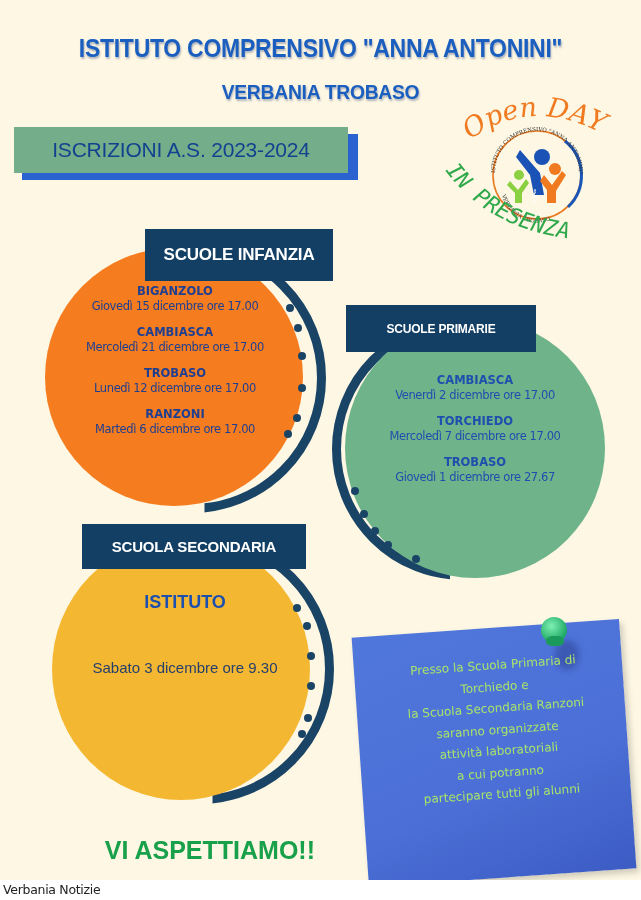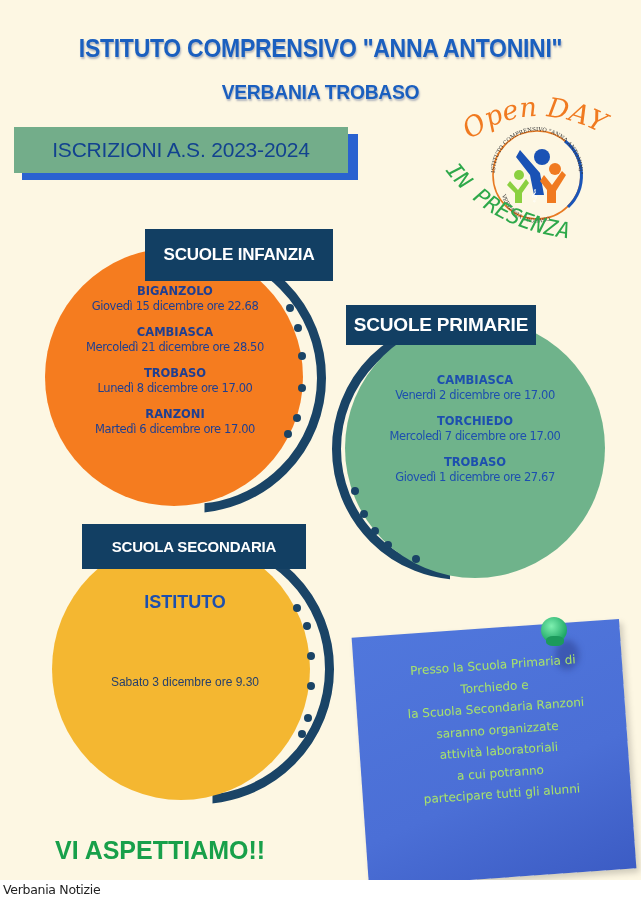--- a/index.html
+++ b/index.html
@@ -49,42 +49,42 @@
   .c-sec { left: 52px; top: 538px; width: 258px; height: 262px; background: #f4b731; }
   .r-sec { left: 64px; top: 534px; width: 270px; height: 270px; clip-path: inset(0 0 0 55%); }
 
   .label-box {
     position: absolute; background: #123f63; color: #ffffff;
     font-family: "Liberation Sans", sans-serif; font-weight: bold;
     display: flex; align-items: center; justify-content: center;
     letter-spacing: -0.2px;
   }
   .lb-inf { left: 145px; top: 229px; width: 188px; height: 52px; font-size: 17px; }
-  .lb-pri { left: 346px; top: 305px; width: 190px; height: 40px; font-size: 19px; }
+  .lb-pri { left: 346px; top: 305px; width: 190px; height: 47px; font-size: 12px; }
   .lb-sec { left: 82px; top: 524px; width: 224px; height: 45px; font-size: 15px; }
 
   .sched {
     position: absolute; text-align: center; color: #1f3f91;
     font-family: "DejaVu Sans", sans-serif;
   }
   .sched .entry { margin-bottom: 11px; }
   .sched .place { font-weight: bold; font-size: 11.5px; line-height: 15px; }
   .sched .when { font-size: 11.5px; line-height: 15px; letter-spacing: -0.4px; }
 
   .s-inf { left: 70px; top: 284px; width: 210px; }
   .s-pri { left: 370px; top: 373px; width: 210px; color: #1d4fae; }
   .s-pri .place { color: #1d4fae; }
 
   .sec-name {
     position: absolute; left: 90px; top: 592px; width: 190px; text-align: center;
     color: #1d4fae; font-weight: bold; font-family: "Liberation Sans", sans-serif; font-size: 18px;
   }
   .sec-when {
-    position: absolute; left: 70px; top: 675px; width: 230px; text-align: center;
-    color: #27406b; font-family: "Liberation Sans", sans-serif; font-size: 12px;
+    position: absolute; left: 70px; top: 659px; width: 230px; text-align: center;
+    color: #27406b; font-family: "Liberation Sans", sans-serif; font-size: 15px;
   }
 
   
   .logo { position: absolute; left: 440px; top: 95px; width: 190px; height: 170px; }
 
   
   .note {
     position: absolute; left: 360px; top: 628px; width: 268px; height: 250px;
     background: linear-gradient(160deg, #5077dc 0%, #4b6fd6 60%, #3c5cc4 100%);
     transform: rotate(-4deg);
@@ -96,21 +96,21 @@
     font-family: "DejaVu Sans", sans-serif;
   }
   .pin-head { position: absolute; left: 541px; top: 617px; width: 26px; height: 26px; border-radius: 50%;
     background: radial-gradient(circle at 40% 35%, #7ef0b0, #1fa866 70%); }
   .pin-base { position: absolute; left: 546px; top: 636px; width: 18px; height: 10px; border-radius: 40%;
     background: #1c9a5c; }
   .pin-shadow { position: absolute; left: 555px; top: 640px; width: 24px; height: 30px; border-radius: 50%;
     background: rgba(30,40,110,0.35); filter: blur(3px); }
 
   .vi {
-    position: absolute; left: 55px; top: 836px; width: 260px; text-align: left;
+    position: absolute; left: 55px; top: 836px; width: 260px; text-align: right;
     color: #18a04a; font-weight: bold; font-family: "Liberation Sans", sans-serif; font-size: 25px;
   }
   .footer {
     position: absolute; left: 3px; top: 882px; font-size: 12.5px; color: #222;
     font-family: "DejaVu Sans", sans-serif; letter-spacing: -0.3px; text-align: center;
   }
 </style>
 </head>
 <body>
 
@@ -159,29 +159,29 @@
   <div class="dot" style="left:286px;top:304px"></div>
   <div class="dot" style="left:294px;top:324px"></div>
   <div class="dot" style="left:298px;top:352px"></div>
   <div class="dot" style="left:298px;top:384px"></div>
   <div class="dot" style="left:293px;top:414px"></div>
   <div class="dot" style="left:284px;top:430px"></div>
   <div class="label-box lb-inf">SCUOLE INFANZIA</div>
   <div class="sched s-inf">
     <div class="entry">
       <div class="place">BIGANZOLO</div>
-      <div class="when">Giovedì 15 dicembre ore 22.68</div>
+      <div class="when">Giovedì 15 dicembre ore 17.00</div>
     </div>
     <div class="entry">
       <div class="place">CAMBIASCA</div>
-      <div class="when">Mercoledì 21 dicembre ore 28.50</div>
+      <div class="when">Mercoledì 21 dicembre ore 17.00</div>
     </div>
     <div class="entry">
       <div class="place">TROBASO</div>
-      <div class="when">Lunedì 8 dicembre ore 17.00</div>
+      <div class="when">Lunedì 12 dicembre ore 17.00</div>
     </div>
     <div class="entry">
       <div class="place">RANZONI</div>
       <div class="when">Martedì 6 dicembre ore 17.00</div>
     </div>
   </div>
 
   <div class="ring r-pri"></div>
   <div class="circle c-pri"></div>
   <div class="dot" style="left:351px;top:487px"></div>

